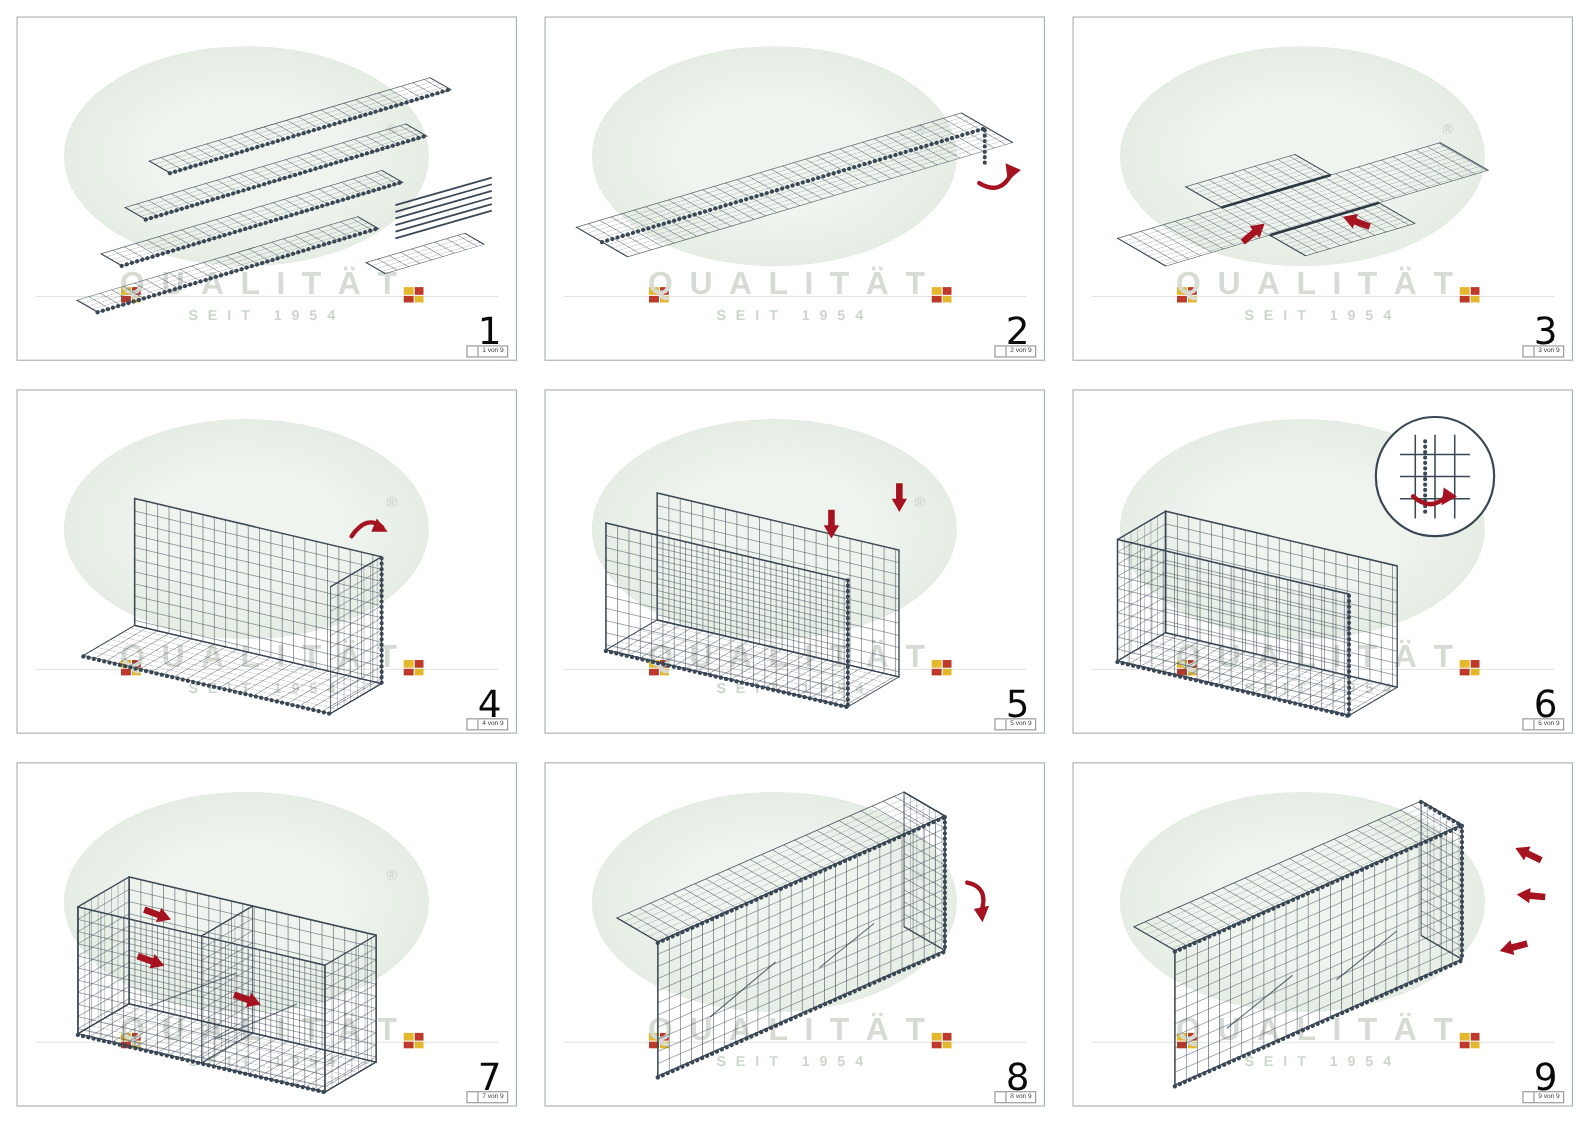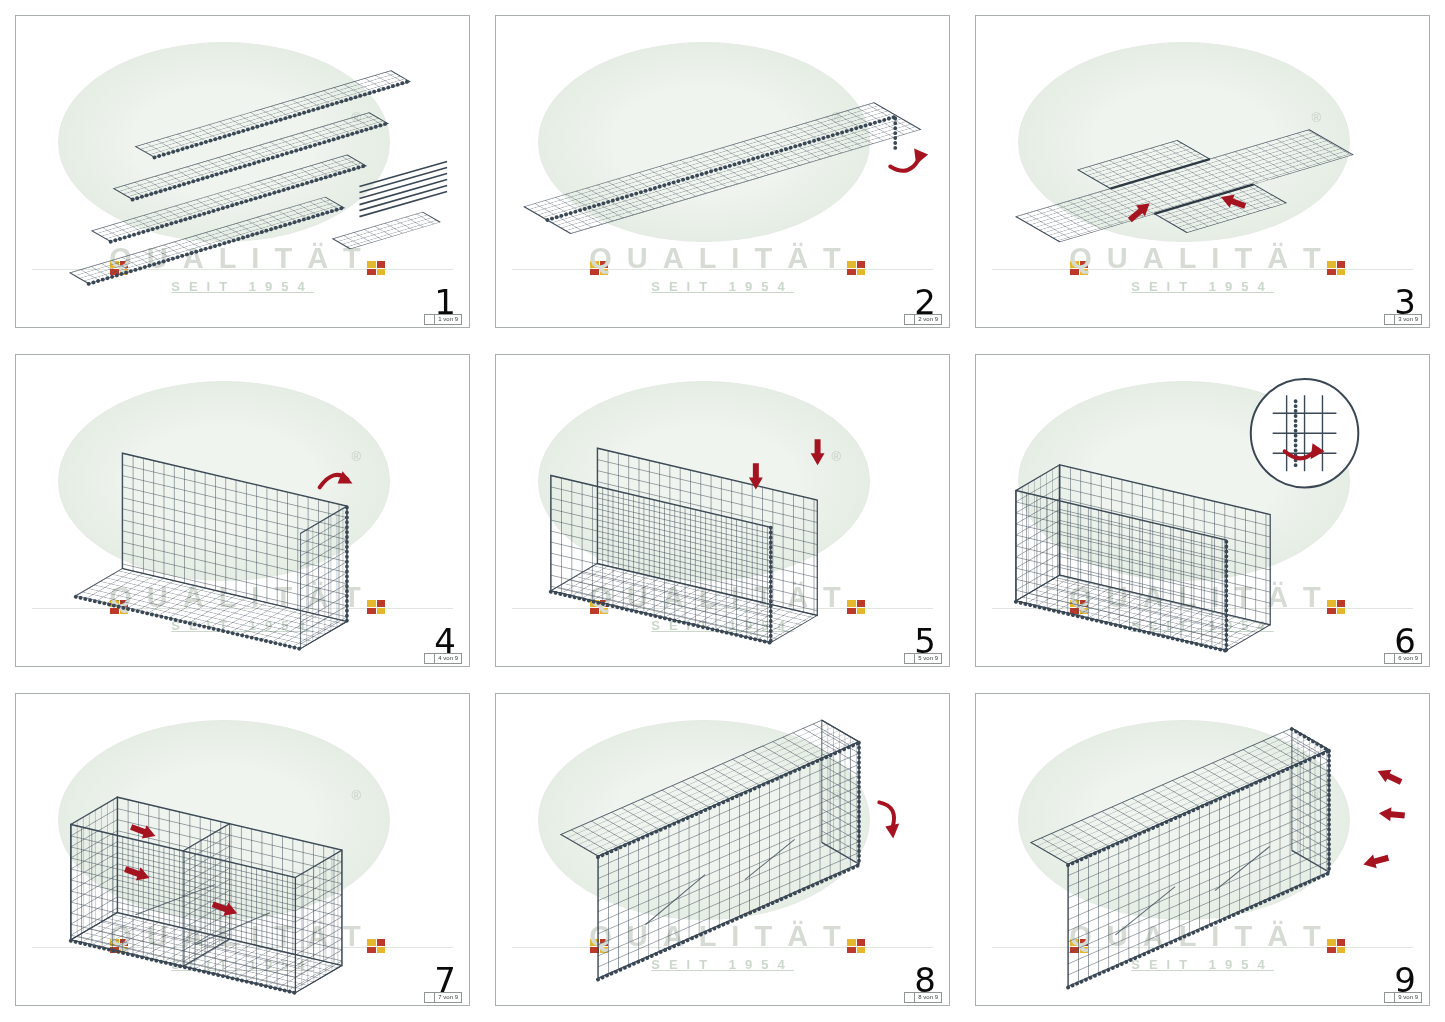--- a/index.html
+++ b/index.html
@@ -12,21 +12,21 @@
   .panel{position:relative;border:1px solid #a9aeae;background:#fff;overflow:hidden;}
   
   .wm{position:absolute;inset:0;z-index:0;}
   .wm-ellipse{position:absolute;left:42px;top:26px;width:330px;height:198px;border-radius:50%;
     background:radial-gradient(closest-side,#eff4ee 55%,#e5ede4 100%);border:1px solid #e4ebe3;}
   .wm-reg{position:absolute;right:108px;top:94px;font-size:13px;color:#c8d0c8;}
   .wm-line{position:absolute;top:253px;left:16px;right:16px;height:1px;background:#e0e6df;}
   .wm-brand{position:absolute;left:0;right:0;top:226px;text-align:center;
     font-size:29px;font-weight:bold;letter-spacing:15px;color:#d6dbd4;}
   .wm-since{position:absolute;left:0;right:0;top:263px;text-align:center;
-    font-size:13px;font-weight:bold;letter-spacing:9px;color:#ccd7cb;text-decoration:underline;}
+    font-size:13px;font-weight:bold;letter-spacing:9px;color:#ccd7cb;}
   .wm-flag{position:absolute;top:245px;width:18px;height:14px;display:grid;
     grid-template-columns:1fr 1fr;grid-template-rows:1fr 1fr;gap:1px;}
   .wm-flag i{display:block;background:#e3b82c;}
   .wm-flag i:nth-child(2),.wm-flag i:nth-child(3){background:#bd3a2b;}
   .wm-flag-l{left:94px;}
   .wm-flag-r{right:84px;}
   
   svg.draw{position:absolute;inset:0;width:100%;height:100%;z-index:1;}
   .face{fill:url(#mesh);stroke:#3a4754;stroke-width:1.3;}
   .seam{stroke:#2c3842;stroke-width:2.4;fill:none;}

